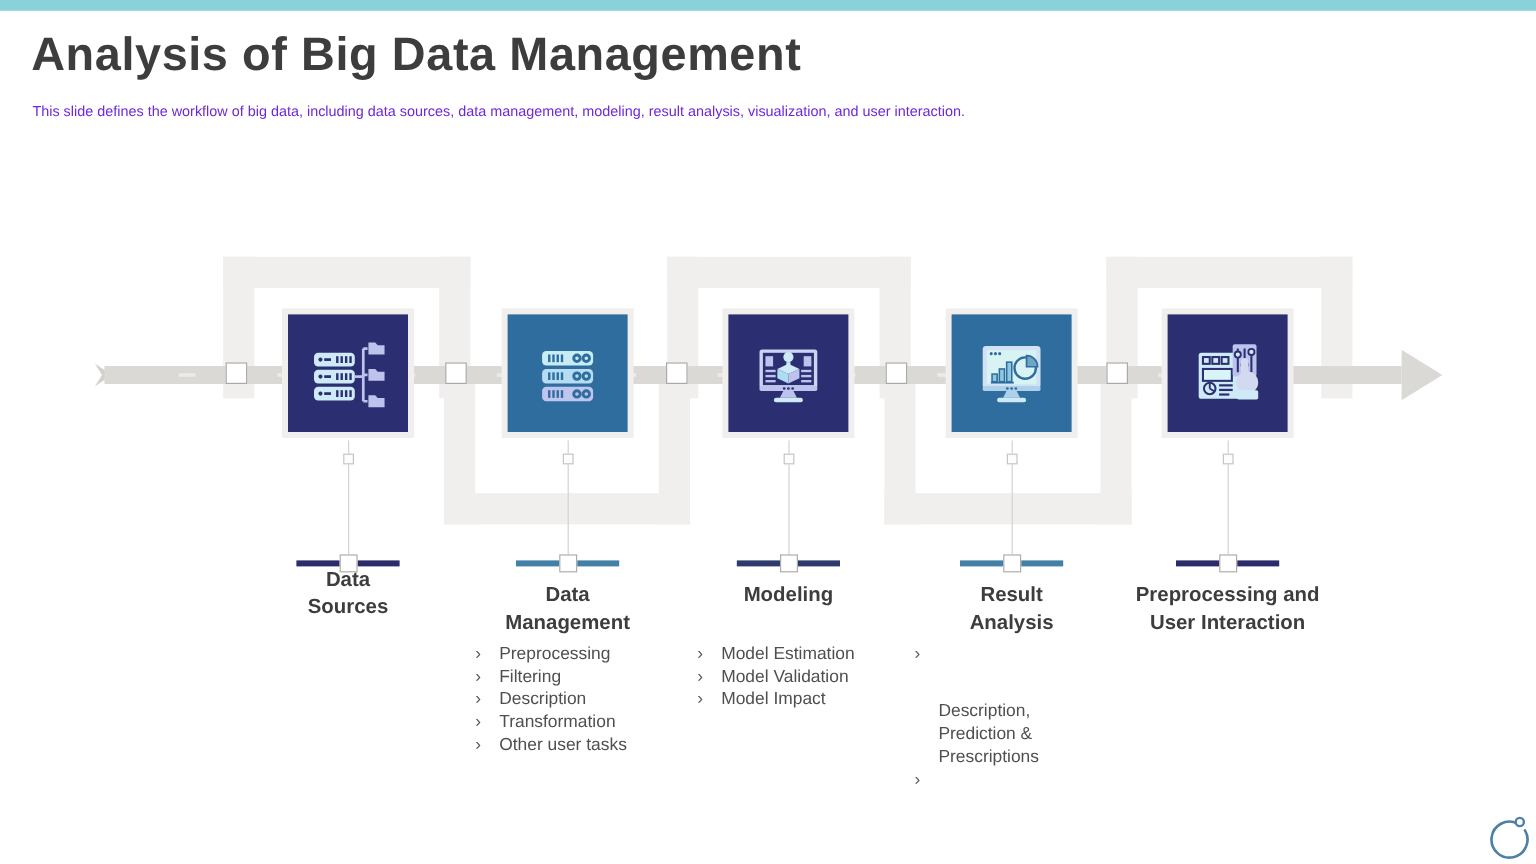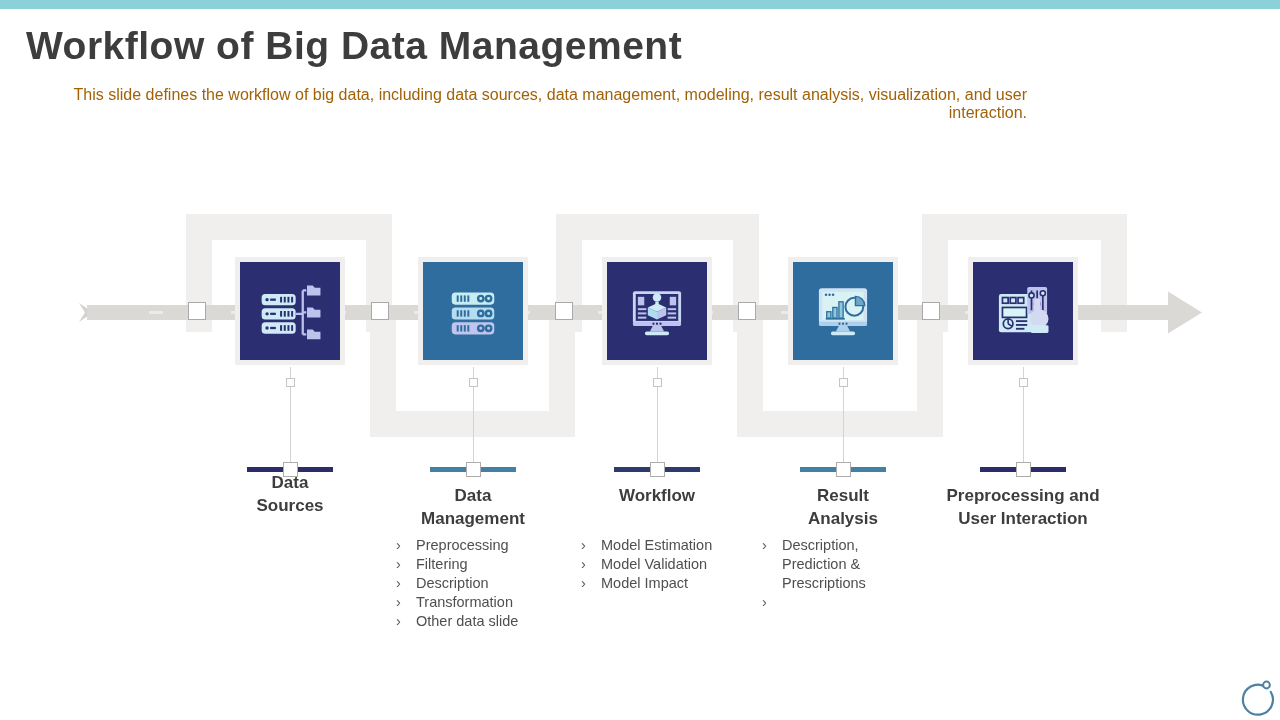--- a/index.html
+++ b/index.html
@@ -5,21 +5,21 @@
   html,body{margin:0;padding:0;background:#ffffff;}
   #stage{position:relative;width:1280px;height:720px;background:#ffffff;overflow:hidden;
          font-family:"Liberation Sans", sans-serif;}
   .abs{position:absolute;}
 
   
   #accent-bar{left:0;top:0;width:1280px;height:9px;background:#8ad2da;}
 
   
   #slide-title{left:26px;top:24px;width:900px;font-size:39px;font-weight:bold;color:#3d3d3d;letter-spacing:.5px;}
-  #slide-subtitle{left:27px;top:86px;width:1000px;font-size:16px;color:#a16207;text-align:right;}
+  #slide-subtitle{left:27px;top:86px;width:1000px;font-size:12px;color:#6d28d9;}
 
   
   .bracket{border-color:#f1efed;border-style:solid;}
   .bracket.up{border-width:26px 26px 0 26px;}
   .bracket.down{border-width:0 26px 26px 26px;}
   #bracket-0{left:186px;top:214px;width:154px;height:92px;}
   #bracket-2{left:556px;top:214px;width:151px;height:92px;}
   #bracket-4{left:922px;top:214px;width:153px;height:92px;}
   #bracket-1{left:370px;top:319px;width:153px;height:92px;}
   #bracket-3{left:737px;top:319px;width:154px;height:92px;}
@@ -50,32 +50,32 @@
   #label-4{left:935px;top:484px;width:176px;}
 
   
   .blist{font-size:14.5px;color:#4f4f4f;line-height:19px;}
   #list-1{left:396px;top:536px;width:160px;}
   #list-2{left:581px;top:536px;width:170px;}
   #list-3{left:762px;top:536px;width:152px;}
   .li{display:flex;}
   .li-b{width:20px;flex:0 0 20px;color:#5a5a5a;}
   .li-t{max-width:132px;}
-  #list-3 .li-t{max-width:100px;}
+  #list-3 .li-t{max-width:100px;margin-top:48px;}
 
   #corner-logo{left:1236px;top:676px;width:42px;height:42px;}
 </style>
 </head>
 <body>
 
 <div id="stage">
 
   <div id="accent-bar" class="abs" style="background: rgb(138, 210, 218);"></div>
 
-  <div id="slide-title" class="abs">Workflow of Big Data Management</div>
+  <div id="slide-title" class="abs">Analysis of Big Data Management</div>
   <div id="slide-subtitle" class="abs">This slide defines the workflow of big data, including data sources, data management, modeling, result analysis, visualization, and user interaction.</div>
 
   <div id="bracket-0" class="abs bracket up"></div>
   <div id="bracket-1" class="abs bracket down"></div>
   <div id="bracket-2" class="abs bracket up"></div>
   <div id="bracket-3" class="abs bracket down"></div>
   <div id="bracket-4" class="abs bracket up"></div>
 
   <svg class="abs" style="left:78px;top:290px;" width="1124" height="45">
     <polygon points="1,13 15,22.5 1,32 7,22.5" fill="#d3d1ce"></polygon>
@@ -286,21 +286,21 @@
   <div class="abs bar" style="left: 980px; background: rgb(44, 44, 107);"></div>
 
   <div class="abs vhandle-lg" style="left:283px;"></div>
   <div class="abs vhandle-lg" style="left:466px;"></div>
   <div class="abs vhandle-lg" style="left:650px;"></div>
   <div class="abs vhandle-lg" style="left:836px;"></div>
   <div class="abs vhandle-lg" style="left:1016px;"></div>
 
   <div id="label-0" class="abs step-label">Data Sources</div>
   <div id="label-1" class="abs step-label">Data Management</div>
-  <div id="label-2" class="abs step-label">Workflow</div>
+  <div id="label-2" class="abs step-label">Modeling</div>
   <div id="label-3" class="abs step-label">Result Analysis</div>
   <div id="label-4" class="abs step-label">Preprocessing and User Interaction</div>
 
   <div id="list-1" class="abs blist">
       <div class="li">
         <span class="li-b">›</span>
         <span class="li-t">Preprocessing</span>
       </div>
       <div class="li">
         <span class="li-b">›</span>
@@ -309,21 +309,21 @@
       <div class="li">
         <span class="li-b">›</span>
         <span class="li-t">Description</span>
       </div>
       <div class="li">
         <span class="li-b">›</span>
         <span class="li-t">Transformation</span>
       </div>
       <div class="li">
         <span class="li-b">›</span>
-        <span class="li-t">Other data slide</span>
+        <span class="li-t">Other user tasks</span>
       </div>
     </div>
   <div id="list-2" class="abs blist">
       <div class="li">
         <span class="li-b">›</span>
         <span class="li-t">Model Estimation</span>
       </div>
       <div class="li">
         <span class="li-b">›</span>
         <span class="li-t">Model Validation</span>

